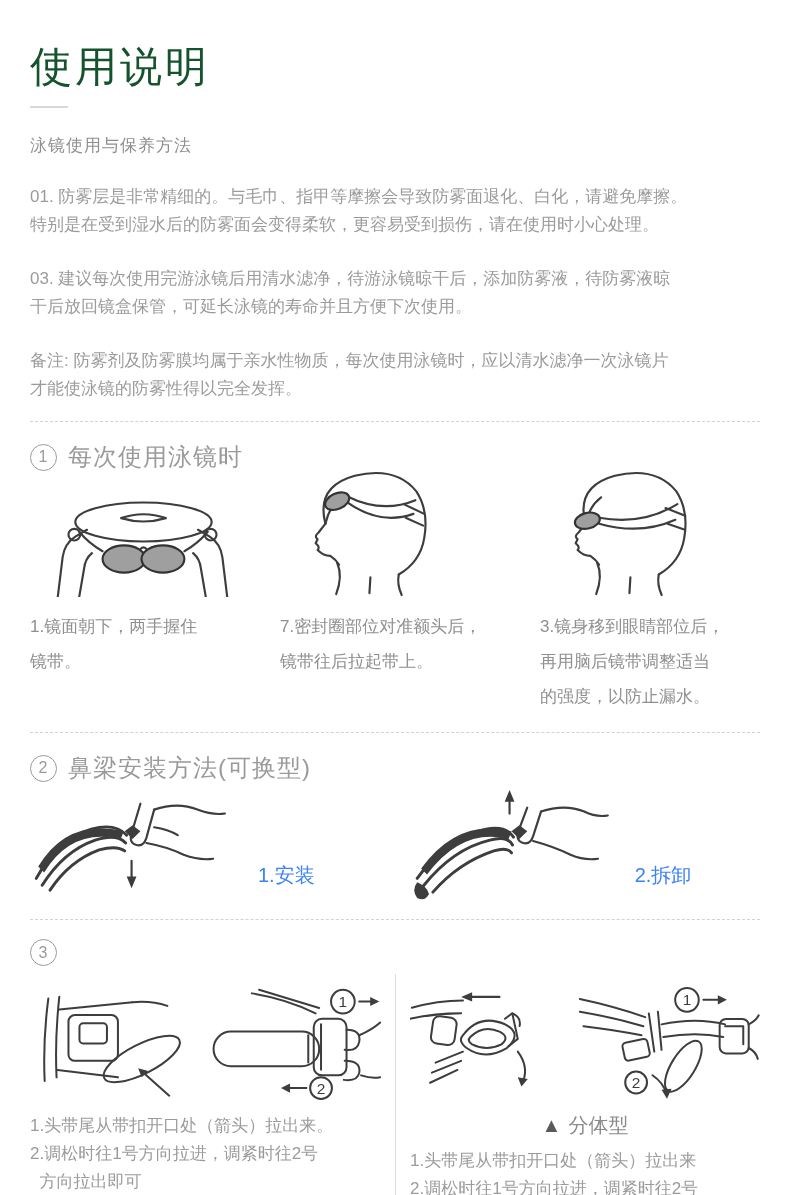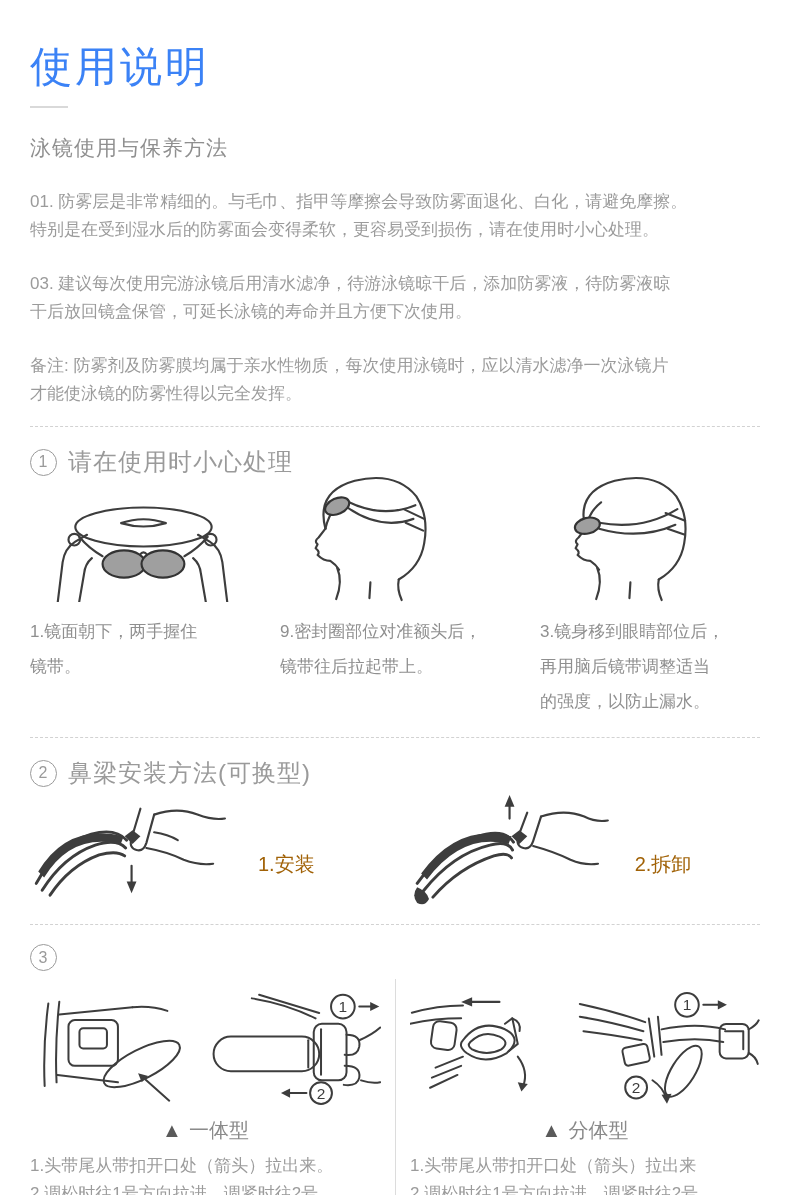--- a/index.html
+++ b/index.html
@@ -1,23 +1,23 @@
 <!DOCTYPE html>
 <html><head>
 <meta charset="utf-8">
 <style>
   html,body{margin:0;padding:0;}
   body{width:790px;height:1195px;background:#ffffff;overflow:hidden;
        font-family:"Liberation Sans",sans-serif;}
   .page{padding:44px 30px 0 30px;}
 
-  .title{font-size:42px;color:#3b82f6;font-weight:400;letter-spacing:3px;line-height:1.1;}
+  .title{font-size:42px;color:#14532d;font-weight:400;letter-spacing:3px;line-height:1.1;}
   .title-rule{width:38px;height:2px;background:#d9d9d9;margin-top:16px;}
 
-  .care-heading{margin-top:26px;font-size:21px;color:#8f8f8f;font-weight:400;letter-spacing:1px;}
+  .care-heading{margin-top:26px;font-size:17px;color:#8f8f8f;font-weight:400;letter-spacing:1px;}
   .para{margin-top:26px;font-size:17px;line-height:28px;color:#9b9b9b;white-space:pre-wrap;}
 
   .dashed{border-top:1px dashed #d2d2d2;margin-top:18px;}
 
   .section-heading{display:flex;align-items:center;gap:11px;margin-top:19px;
                    font-size:24px;color:#9a9a9a;letter-spacing:1px;}
   .circle-num{width:27px;height:27px;border:1.6px solid #9a9a9a;border-radius:50%;
               display:flex;align-items:center;justify-content:center;
               font-size:16px;color:#9a9a9a;flex:none;box-sizing:border-box;}
 
@@ -32,21 +32,21 @@
 
   .wear-row{display:flex;margin-top:4px;}
   .wear-col{display:flex;flex-direction:column;}
   .wear-col .figbox{height:120px;display:flex;align-items:flex-end;}
   .wear-col1{width:250px;}
   .wear-col2{width:260px;}
   .wear-col3{width:220px;justify-content:center;}
   .caption{margin-top:12px;font-size:17px;line-height:35px;color:#8f8f8f;white-space:pre-wrap;}
 
   .nose-row{display:flex;align-items:center;margin-top:4px;}
-  .nose-label{font-size:20px;color:#a16207;margin-left:16px;align-self:flex-end;margin-bottom:28px;}
+  .nose-label{font-size:20px;color:#3b82f6;margin-left:16px;align-self:flex-end;margin-bottom:12px;}
   .nose-fig2{margin-left:92px;}
 
   .hb-row{display:flex;margin-top:8px;}
   .hb-group{width:50%;box-sizing:border-box;}
   .hb-group.right{border-left:1px solid #dcdcdc;padding-left:14px;}
   .hb-group.left{padding-right:14px;}
   .hb-figs{display:flex;align-items:flex-end;justify-content:center;height:130px;gap:4px;}
   .hb-type{text-align:center;font-size:20px;color:#8a8a8a;margin-top:8px;}
   .hb-type .tri{color:#5a5a5a;margin-right:7px;}
   .hb-steps{margin-top:8px;font-size:17px;line-height:28px;color:#9b9b9b;white-space:pre-wrap;}
@@ -64,21 +64,21 @@
 特别是在受到湿水后的防雾面会变得柔软，更容易受到损伤，请在使用时小心处理。</div>
   <div class="para">03. 建议每次使用完游泳镜后用清水滤净，待游泳镜晾干后，添加防雾液，待防雾液晾
 干后放回镜盒保管，可延长泳镜的寿命并且方便下次使用。</div>
   <div class="para">备注: 防雾剂及防雾膜均属于亲水性物质，每次使用泳镜时，应以清水滤净一次泳镜片
 才能使泳镜的防雾性得以完全发挥。</div>
 
   <div class="dashed"></div>
 
   <div class="section-heading">
     <span class="circle-num">1</span>
-    <span>请在使用时小心处理</span>
+    <span>每次使用泳镜时</span>
   </div>
 
   <div class="wear-row">
     <div class="wear-col wear-col1">
       <div class="figbox">
         <svg class="la" width="225" height="112" viewBox="0 0 230 115">
           <ellipse cx="116" cy="38" rx="70" ry="20"></ellipse>
           <path d="M93,34 Q116,26 139,34 Q116,41 93,34 Z"></path>
           <path d="M74,68 Q60,60 50,48"></path>
           <path d="M158,68 Q172,60 182,48"></path>
@@ -106,21 +106,21 @@
           <path d="M58,100 Q64,114 57,132"></path>
           <path d="M121,112 Q119,122 124,133"></path>
           <path d="M92,115 L91,131"></path>
           <path d="M68,32 Q104,50 138,36"></path>
           <path d="M68,38 Q102,62 136,50"></path>
           <path d="M126,40 L147,50"></path>
           <path d="M128,54 L146,62"></path>
           <ellipse class="lens" cx="58" cy="37" rx="13" ry="8" transform="rotate(-24 58 37)"></ellipse>
         </svg>
       </div>
-      <div class="caption">9.密封圈部位对准额头后，
+      <div class="caption">7.密封圈部位对准额头后，
 镜带往后拉起带上。</div>
     </div>
 
     <div class="wear-col wear-col3">
       <div class="figbox">
         <svg class="la" width="172" height="132" viewBox="0 0 175 135">
           <path d="M46,60 Q36,22 76,11 Q118,1 139,27 Q152,47 147,75 Q143,99 121,112"></path>
           <path d="M46,60 Q50,42 62,33"></path>
           <path d="M46,60 L39,69 Q34,73 38,76 L36,80 Q41,84 38,87 Q44,93 51,93 Q57,97 60,102"></path>
           <path d="M58,100 Q64,114 57,132"></path>
@@ -213,23 +213,20 @@
           <circle cx="158" cy="17" r="13"></circle>
           <text x="158" y="23">1</text>
           <path d="M176,17 L194,17"></path>
           <polygon class="ink" points="198,17 188,12 188,22"></polygon>
           <circle cx="134" cy="112" r="12"></circle>
           <path d="M118,112 L94,112"></path>
           <polygon class="ink" points="90,112 100,107 100,117"></polygon>
           <text x="134" y="118">2</text>
         </svg>
       </div>
-      <div class="hb-type">
-        <span class="tri">▲</span><span>一体型</span>
-      </div>
       <div class="hb-steps">1.头带尾从带扣开口处（箭头）拉出来。
 2.调松时往1号方向拉进，调紧时往2号
   方向拉出即可</div>
     </div>
 
     <div class="hb-group right">
       <div class="hb-figs">
         <svg class="la" width="172" height="122" viewBox="0 0 180 125">
           <path d="M2,24 Q30,16 58,16"></path>
           <path d="M0,36 Q28,30 56,30"></path>

